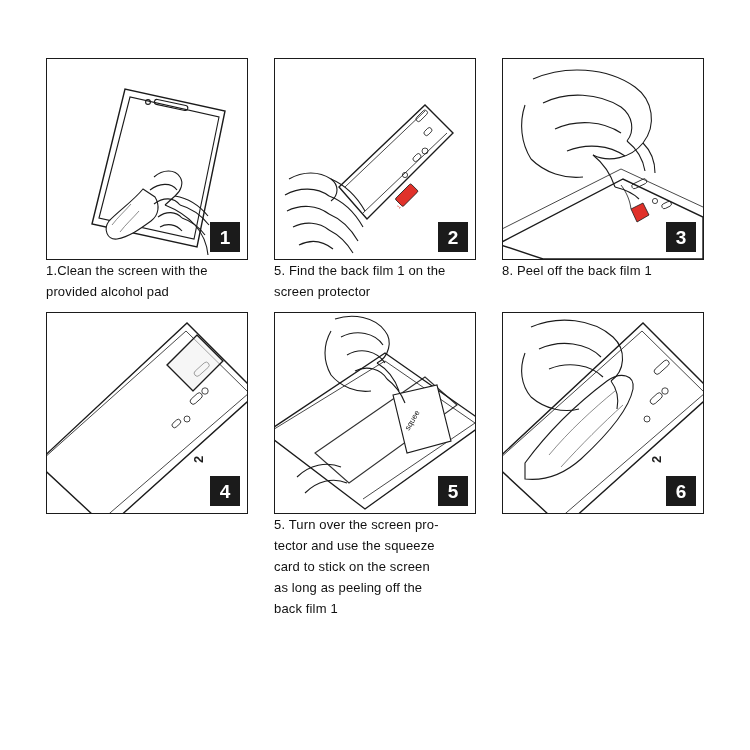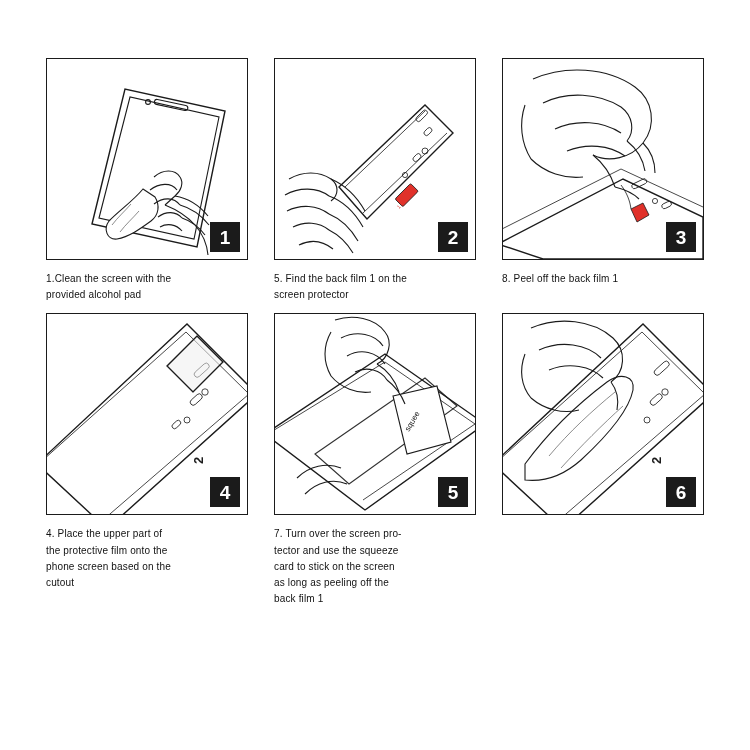--- a/index.html
+++ b/index.html
@@ -49,22 +49,21 @@
     color: #ffffff;
     font-size: 19px;
     font-weight: bold;
     display: flex;
     align-items: center;
     justify-content: center;
     line-height: 1;
     font-family: "Liberation Sans", sans-serif;
   }
   .caption {
-    margin-top: 11px;
-    font-size: 10px;
+    font-size: 13px;
     line-height: 1.62;
     color: #111111;
     letter-spacing: 0.15px;
     white-space: pre-line;
   }
   svg { display: block; }
   .ln { fill: none; stroke: #1b1b1b; }
   .thin { stroke-width: 1.1; }
   .med  { stroke-width: 1.4; }
   .hair { stroke-width: 0.8; }
@@ -219,24 +218,20 @@
 
           <g>
             <path class="ln thin fillgray" d="M120 52 L150 22 L176 48 L146 78 Z" opacity="0.55"></path>
             <path class="ln thin" d="M120 52 L150 22 L176 48 L146 78 Z" fill="none"></path>
           </g>
 
           <text class="tiny-lbl" x="156" y="150" transform="rotate(-90 156 150)">2</text>
         </svg>
         <div class="badge">4</div>
       </div>
-      <div class="caption">4. Place the upper part of
-the protective film onto the
-phone screen based on the
-cutout</div>
     </div>
 
     <div class="step">
       <div class="panel">
         <svg width="200" height="200" viewBox="0 0 200 200">
 
           <g class="ln med">
             <path d="M-10 120 L110 40 L210 110 L90 196 Z" fill="#ffffff"></path>
             <path class="hair" d="M-4 118 L110 48 L200 110 L88 186"></path>
           </g>
@@ -259,21 +254,21 @@
             <path d="M56 62 C66 74 82 80 96 78"></path>
           </g>
 
           <g class="ln thin">
             <path d="M22 164 C34 152 52 148 66 154"></path>
             <path d="M30 180 C42 168 58 164 72 170"></path>
           </g>
         </svg>
         <div class="badge">5</div>
       </div>
-      <div class="caption">7. Turn over the screen pro-
+      <div class="caption">5. Turn over the screen pro-
 tector and use the squeeze
 card to stick on the screen
 as long as peeling off the
 back film 1</div>
     </div>
 
     <div class="step">
       <div class="panel">
         <svg width="200" height="200" viewBox="0 0 200 200">
 

